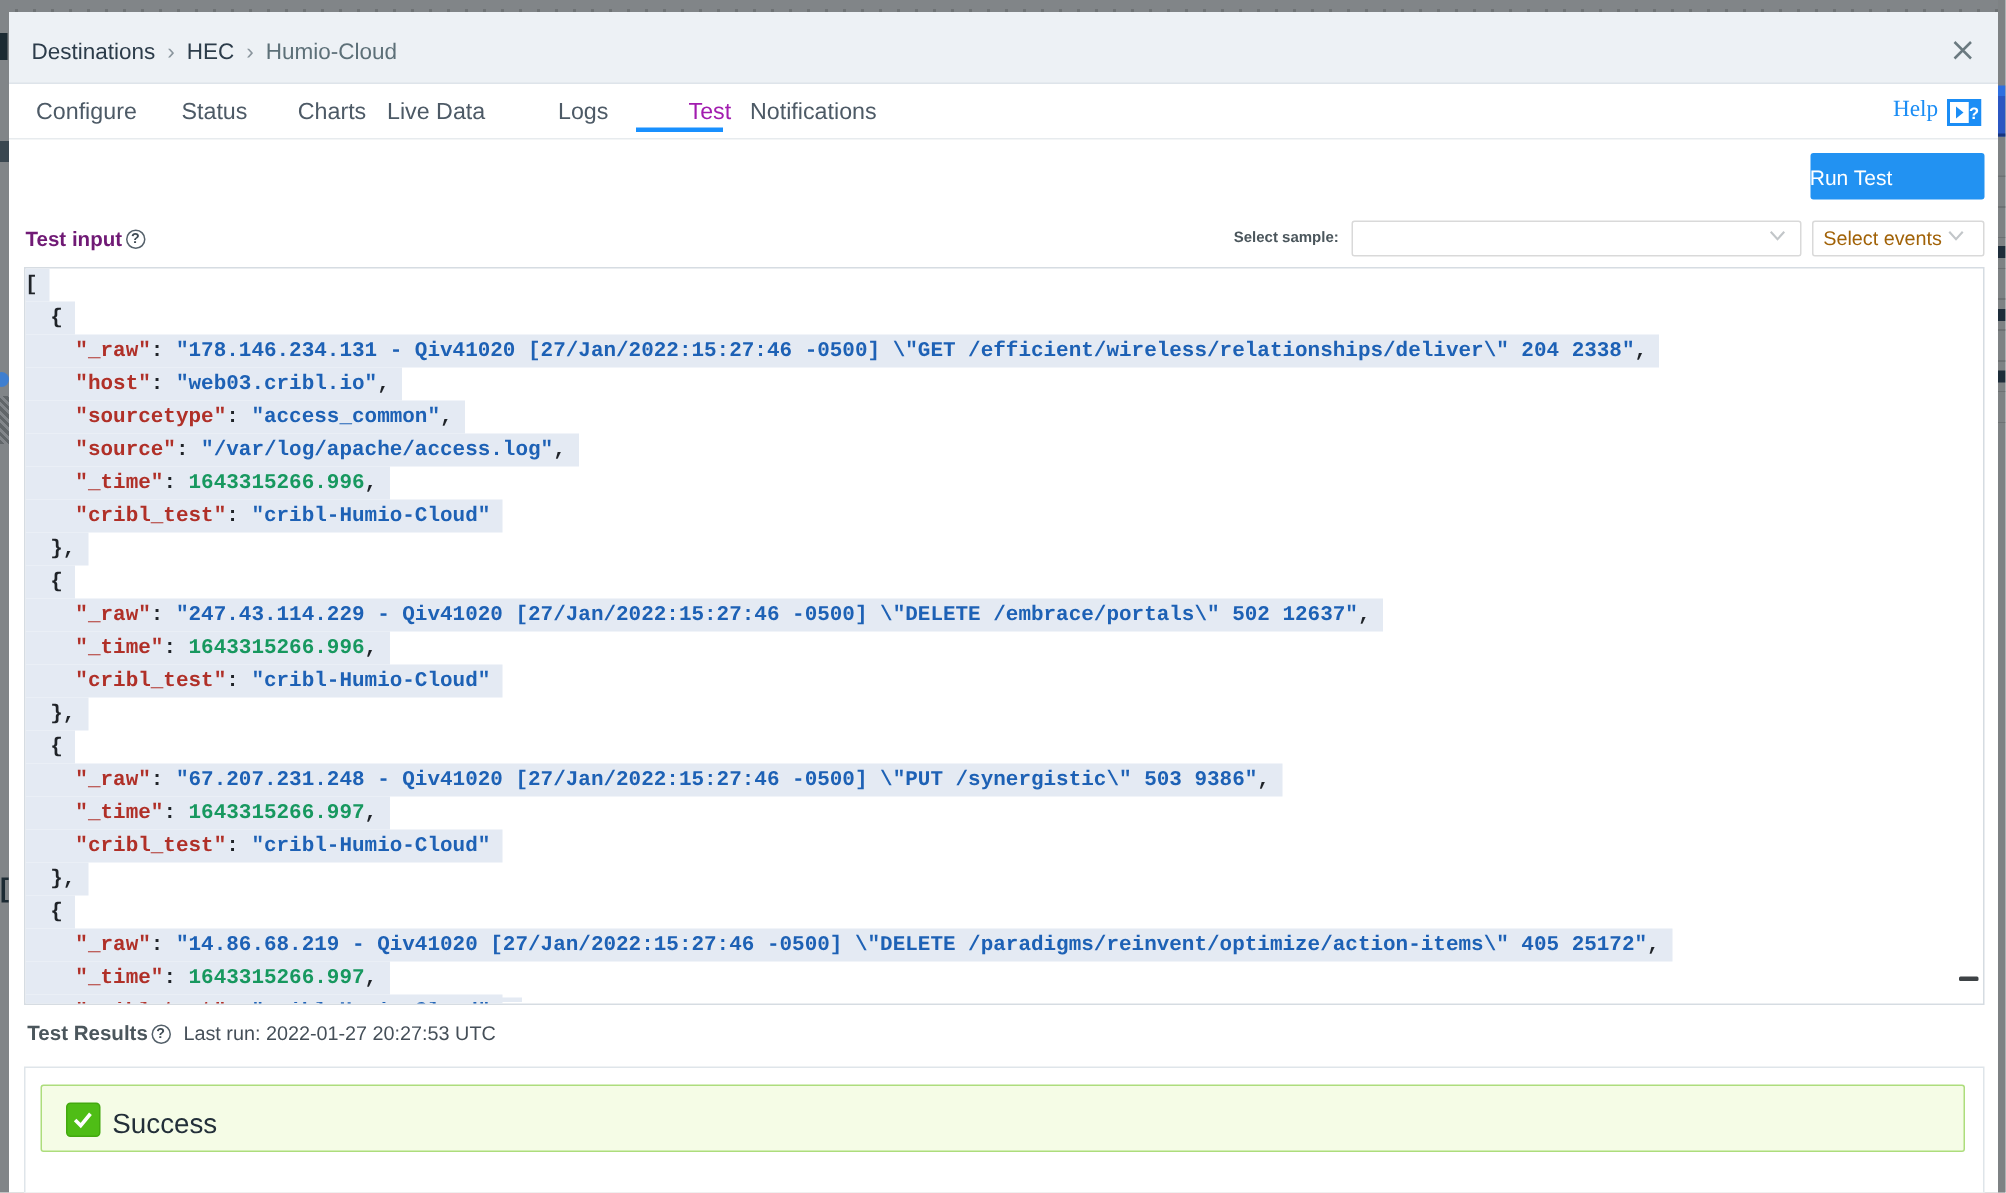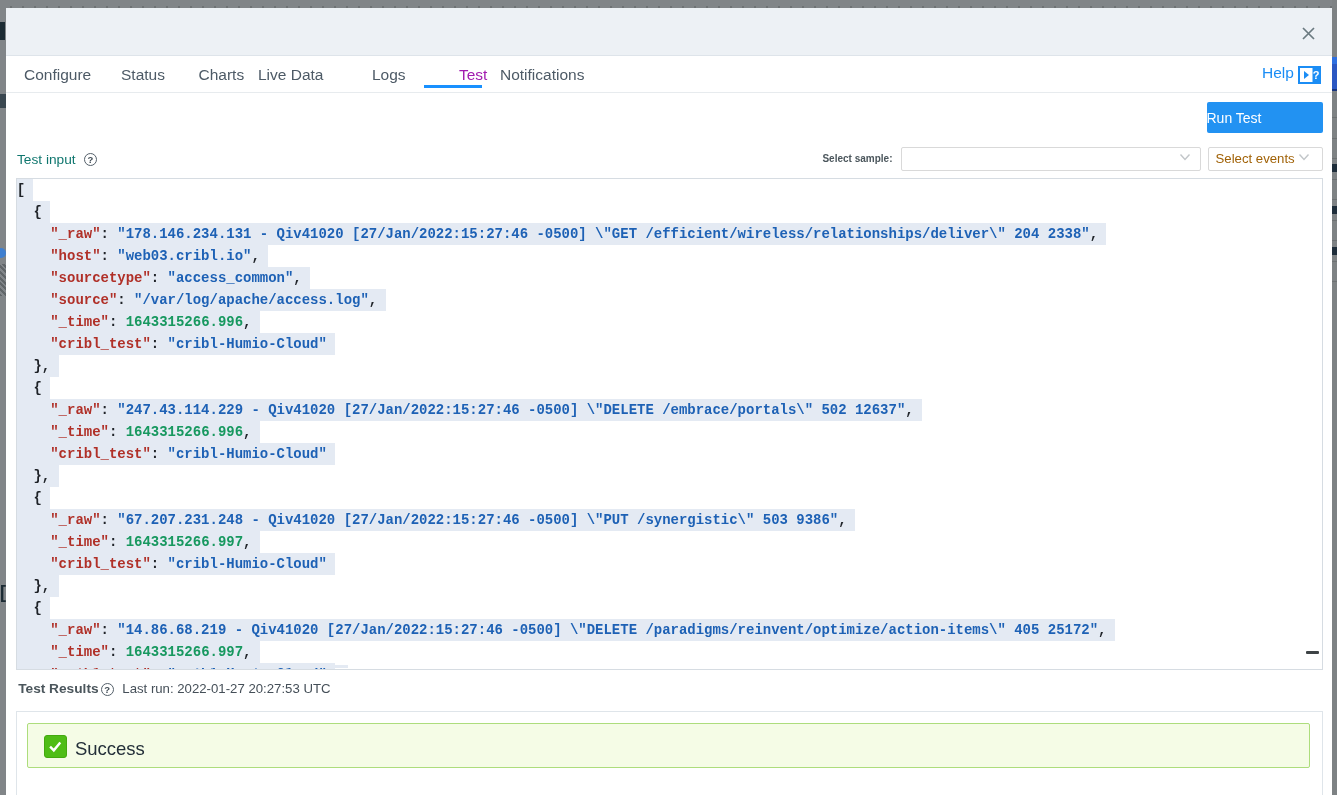--- a/index.html
+++ b/index.html
@@ -31,27 +31,27 @@
   #crumb { left:15px; top:0; height:48px; line-height:53px; font-size:15px; color:#2c3c4a; }
   #crumb .sep { color:#8a959d; padding:0 8px; }
   #crumb .last { color:#5d7078; }
   #xbtn { left:1296px; top:19.5px; width:13px; height:13px; }
 
   #tabbar { left:0; top:48.5px; width:1326px; height:37px; background:#fff; border-bottom:1px solid #e7ebee; }
   .tab { position:absolute; top:48.5px; height:37px; line-height:37.5px; font-size:15.5px; color:#4d5a66; }
   #tb1{left:18px;} #tb2{left:115px;} #tb3{left:192.5px;} #tb4{left:252px;}
   #tb5{left:366px;} #tb6{left:453px;color:#a21caf;} #tb7{left:494px;}
   #inkbar { left:418px; top:77.7px; width:57.5px; height:2.8px; background:#1890ff; }
-  #help { left:1256px; top:56.5px; font-size:15.5px; color:#1b8df5; }
+  #help { left:1256px; top:56.5px; font-size:15.5px; color:#1b8df5;font-family:Liberation Serif, serif; }
   #helpico { left:1291.9px; top:58.3px; }
 
   #runbtn { left:1200.5px; top:94.5px; width:116px; height:31px; background:#2292f2; border-radius:2px;
     color:#fff; font-size:14px; text-align:left; line-height:33.5px; }
 
-  #lbl-input { left:11px; top:144.2px; font-size:13.7px; font-weight:normal; color:#0f766e;text-align:right; }
+  #lbl-input { left:11px; top:144.2px; font-size:13.7px; font-weight:bold; color:#701a75;text-align:right; }
   .qcirc { border:1.3px solid #54606a; border-radius:50%; color:#3f4b54; text-align:center; font-weight:bold; }
   #q1 { left:77.8px; top:145.4px; width:13px; height:13px; font-size:9.5px; line-height:11.5px; }
   #lbl-sample { left:700px; top:145.4px; width:186.5px; text-align:right; font-size:10px; font-weight:bold; color:#4b565c; }
   .sel { border:1px solid #d9d9d9; border-radius:2px; background:#fff; height:24px; }
   #sel1 { left:895px; top:139.5px; width:300px; }
   #sel2 { left:1201.5px; top:139.5px; width:115px; font-size:13.2px; color:#a16207; line-height:22px; padding-left:7px; }
   .chev { position:absolute; }
 
   
   #editor { left:10px; top:170.5px; width:1306.5px; height:492px; border:1px solid #d6dce2; background:#fff; overflow:hidden; }
@@ -82,20 +82,21 @@
   <div class="abs" id="rstrip"></div>
   <div class="abs" id="rs-rows"></div>
   <div class="abs" id="rs-blue1"></div>
   <div class="abs" id="rs-blue2"></div>
   <div class="abs rs-g" style="top:164px;"></div>
   <div class="abs rs-g" style="top:205.5px;"></div>
   <div class="abs rs-g" style="top:246.5px;"></div>
 
   <div class="abs" id="modal">
     <div class="abs" id="mhead"></div>
+    <div class="abs" id="crumb">Destinations<span class="sep">›</span>HEC<span class="sep">›</span><span class="last">Humio-Cloud</span></div>
     <svg class="abs" id="xbtn" viewBox="0 0 13 13">
       <path d="M1 1 L12 12 M12 1 L1 12" stroke="#6b7a80" stroke-width="1.7"></path>
     </svg>
 
     <div class="abs" id="tabbar"></div>
     <span class="tab" id="tb1">Configure</span>
     <span class="tab" id="tb2">Status</span>
     <span class="tab" id="tb3">Charts</span>
     <span class="tab" id="tb4">Live Data</span>
     <span class="tab" id="tb5">Logs</span>

